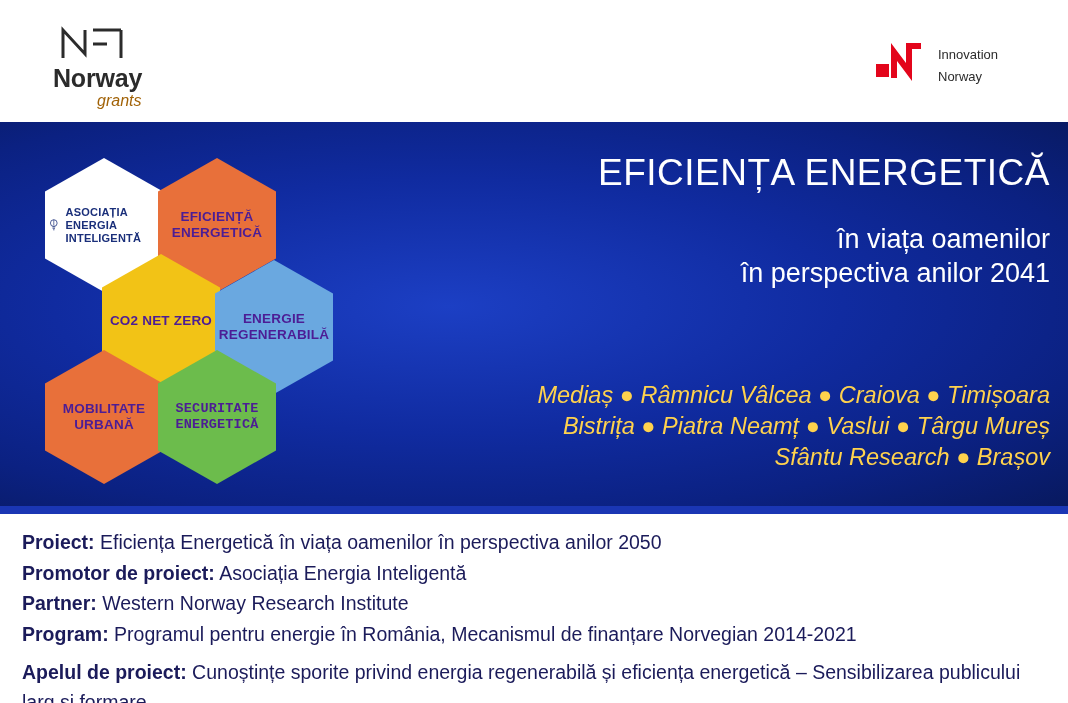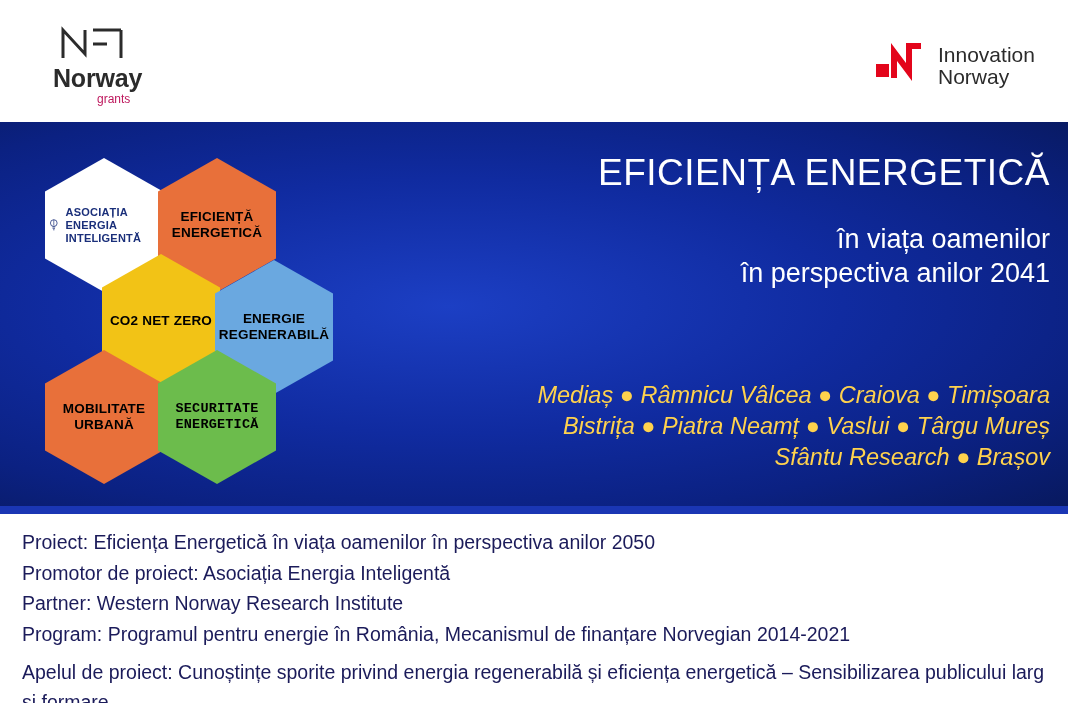--- a/index.html
+++ b/index.html
@@ -43,43 +43,44 @@
     top: 42px;
     font-size: 25px;
     font-weight: bold;
     color: #2b2b2b;
     letter-spacing: -0.2px;
   }
   .norway-sub {
     position: absolute;
     left: 52px;
     top: 70px;
-    font-size: 12px;
-    color: #be185d;
+    font-size: 16px;
+    color: #a16207;
+    font-style: italic;
   }
 
   .innovation-logo {
     position: absolute;
     right: 22px;
     top: 38px;
     width: 170px;
     height: 62px;
   }
   .innov-mark {
     position: absolute;
     left: 0px;
     top: 4px;
     width: 50px;
     height: 44px;
   }
   .innov-text {
     position: absolute;
     left: 62px;
     top: 6px;
-    font-size: 21px;
+    font-size: 13px;
     color: #2b2b2b;
     line-height: 22px;
   }
 
   
   .hero {
     position: absolute;
     left: 0; top: 122px;
     width: 1068px;
     height: 384px;
@@ -98,21 +99,21 @@
   }
   .hex {
     position: absolute;
     width: 118px;
     height: 134px;
     clip-path: polygon(50% 0%, 100% 25%, 100% 75%, 50% 100%, 0% 75%, 0% 25%);
     display: flex;
     align-items: center;
     justify-content: center;
     text-align: center;
-    color: #000000;
+    color: #4c1d95;
     font-weight: bold;
     font-size: 13.5px;
     line-height: 16px;
     letter-spacing: 0.2px;
     box-sizing: border-box;
     padding: 4px;
   }
   .hex-logo {
     background: #ffffff;
     color: #1b2f8a;
@@ -197,21 +198,21 @@
   .info-body {
     position: absolute;
     left: 22px;
     top: 22px;
     width: 1030px;
     color: #1b1b5a;
     font-size: 19.5px;
     line-height: 29.5px;
   }
   .info-line { margin-bottom: 1px; }
-  .info-line b { font-weight: normal; }
+  .info-line b { font-weight: bold; }
   .info-line .val { font-weight: normal; }
   .info-gap { height: 8px; }
 </style>
 </head>
 <body>
 
 <div class="header-band">
 
   <div class="norway-logo">
     <svg class="norway-mark" viewBox="0 0 74 38">

